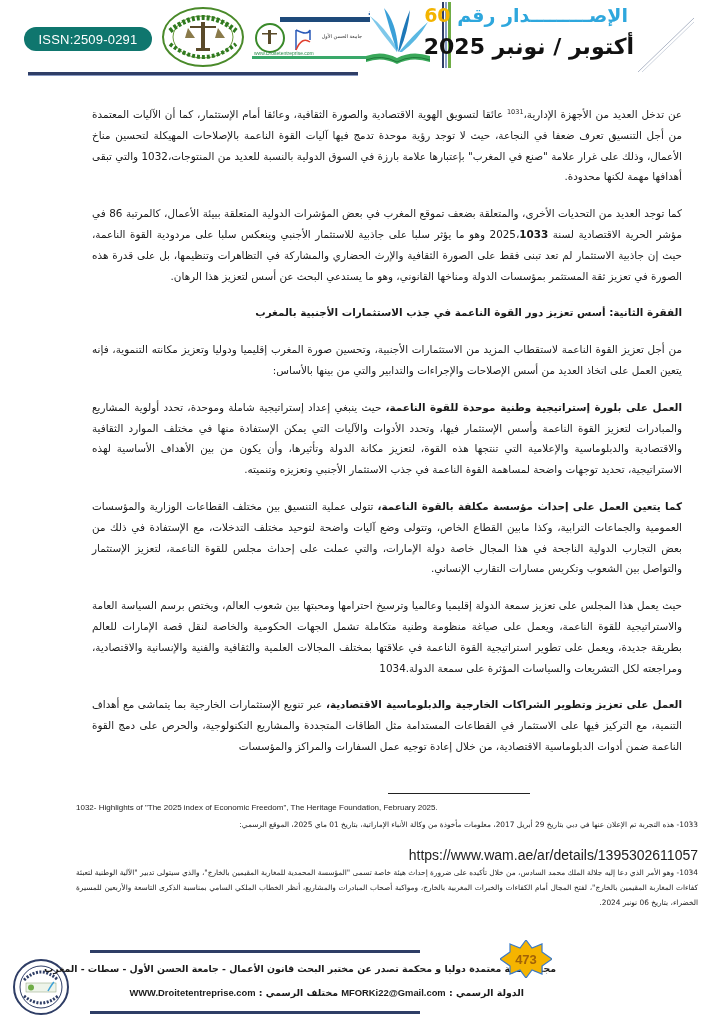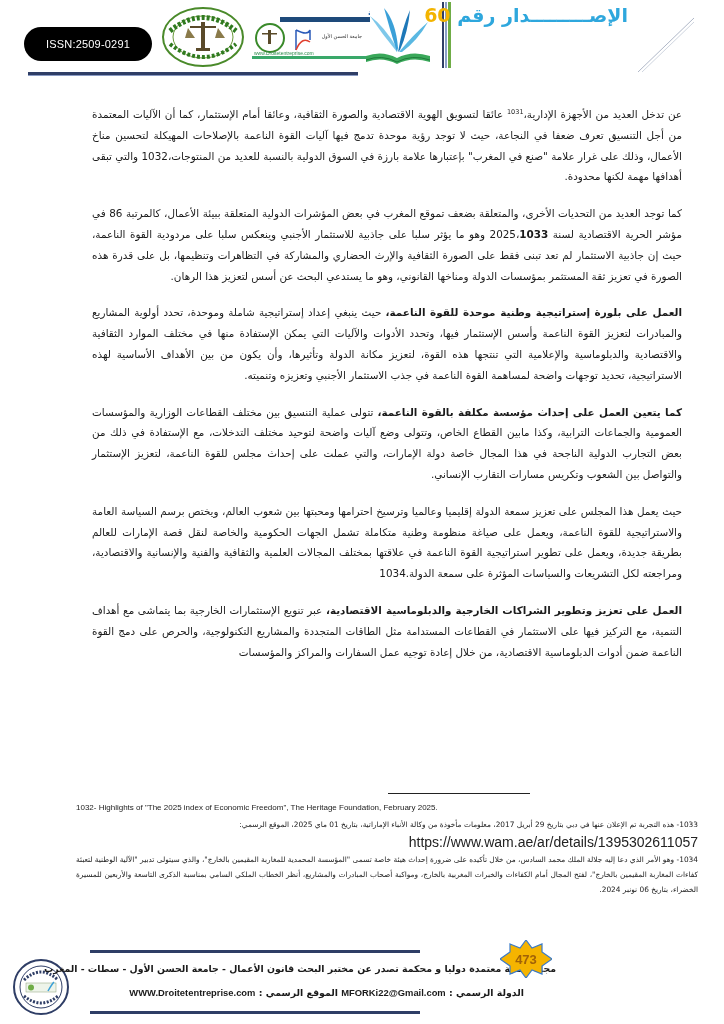--- a/index.html
+++ b/index.html
@@ -2,23 +2,23 @@
 <html><head>
 <meta charset="utf-8">
 <style>
   * { margin:0; padding:0; box-sizing:border-box; }
   html, body { width:724px; height:1024px; background:#ffffff; overflow:hidden; }
   body { position:relative; font-family:"DejaVu Sans", sans-serif; color:#1a1a1a; }
 
   
   .header { position:absolute; left:0; top:0; width:724px; height:70px; }
   .issn {
-    position:absolute; left:24px; top:27px; width:128px; height:34px;
-    background:#000000; border-radius:17px; color:#fff;
-    font-family:"Liberation Sans", sans-serif; font-size:11px;
+    position:absolute; left:24px; top:27px; width:128px; height:24px;
+    background:#0f766e; border-radius:17px; color:#fff;
+    font-family:"Liberation Sans", sans-serif; font-size:13px;
     display:flex; align-items:center; justify-content:center; letter-spacing:0.2px;
   }
   .lab-logo { position:absolute; left:160px; top:6px; width:86px; height:62px; }
   .journal-banner { position:absolute; left:252px; top:6px; width:118px; height:60px; }
   .book-logo { position:absolute; left:362px; top:4px; width:70px; height:64px; }
   .vbars { position:absolute; left:442px; top:2px; width:10px; height:66px; }
   .vbars span { position:absolute; top:0; height:66px; }
   .issue-line {
     position:absolute; right:96px; top:4px; direction:rtl;
     font-family:"DejaVu Sans", sans-serif; font-weight:bold; font-size:19px; color:#2ea7dd;
@@ -120,62 +120,65 @@
   <div class="vbars">
     <span style="left:0;width:2px;background:#2f3e66;"></span>
     <span style="left:3px;width:2px;background:#8aa0c8;"></span>
     <span style="left:6px;width:3px;background:#6fac46;"></span>
   </div>
 
   <div class="issue-line">
     <span>الإصـــــــــدار رقم</span>
     <span class="num">60</span>
   </div>
+  <div class="date-line">أكتوبر / نونبر 2025</div>
 
   <svg class="diag-line" viewBox="0 0 60 60">
     <line x1="2" y1="58" x2="58" y2="4" stroke="#b0b8c8" stroke-width="1"></line>
     <line x1="6" y1="58" x2="58" y2="8" stroke="#d0d6e0" stroke-width="1"></line>
   </svg>
 </div>
 <div class="header-rule"></div>
 <div class="header-rule2"></div>
 
 <div class="content">
   <p><span>عن تدخل العديد من الأجهزة الإدارية،</span><sup>1031</sup><span> عائقا لتسويق الهوية الاقتصادية والصورة الثقافية، وعائقا أمام الإستثمار، كما أن الآليات المعتمدة من أجل التنسيق تعرف ضعفا في النجاعة، حيث لا توجد رؤية موحدة تدمج فيها آليات القوة الناعمة بالإصلاحات المهيكلة لتحسين مناخ الأعمال، وذلك على غرار علامة "صنع في المغرب" بإعتبارها علامة بارزة في السوق الدولية بالنسبة للعديد من المنتوجات،1032 والتي تبقى أهدافها مهمة لكنها محدودة.</span></p>
   <p><span>كما توجد العديد من التحديات الأخرى، والمتعلقة بضعف تموقع المغرب في بعض المؤشرات الدولية المتعلقة ببيئة الأعمال، كالمرتبة 86 في مؤشر الحرية الاقتصادية لسنة 2025،</span><b>1033</b><span> وهو ما يؤثر سلبا على جاذبية للاستثمار الأجنبي وينعكس سلبا على مردودية القوة الناعمة، حيث إن جاذبية الاستثمار لم تعد تبنى فقط على الصورة الثقافية والإرث الحضاري والمشاركة في التظاهرات وتنظيمها، بل على قدرة هذه الصورة في تعزيز ثقة المستثمر بمؤسسات الدولة ومناخها القانوني، وهو ما يستدعي البحث عن أسس لتعزيز هذا الرهان.</span></p>
+  <p class="heading">الفقرة الثانية: أسس تعزيز دور القوة الناعمة في جذب الاستثمارات الأجنبية بالمغرب</p>
+  <p>من أجل تعزيز القوة الناعمة لاستقطاب المزيد من الاستثمارات الأجنبية، وتحسين صورة المغرب إقليميا ودوليا وتعزيز مكانته التنموية، فإنه يتعين العمل على اتخاذ العديد من أسس الإصلاحات والإجراءات والتدابير والتي من بينها بالأساس:</p>
   <p><b>العمل على بلورة إستراتيجية وطنية موحدة للقوة الناعمة،</b><span> حيث ينبغي إعداد إستراتيجية شاملة وموحدة، تحدد أولوية المشاريع والمبادرات لتعزيز القوة الناعمة وأسس الإستثمار فيها، وتحدد الأدوات والآليات التي يمكن الإستفادة منها في مختلف الموارد الثقافية والاقتصادية والدبلوماسية والإعلامية التي تنتجها هذه القوة، لتعزيز مكانة الدولة وتأثيرها، وأن يكون من بين الأهداف الأساسية لهذه الاستراتيجية، تحديد توجهات واضحة لمساهمة القوة الناعمة في جذب الاستثمار الأجنبي وتعزيزه وتنميته.</span></p>
   <p><b>كما يتعين العمل على إحداث مؤسسة مكلفة بالقوة الناعمة،</b><span> تتولى عملية التنسيق بين مختلف القطاعات الوزارية والمؤسسات العمومية والجماعات الترابية، وكذا مابين القطاع الخاص، وتتولى وضع آليات واضحة لتوحيد مختلف التدخلات، مع الإستفادة في ذلك من بعض التجارب الدولية الناجحة في هذا المجال خاصة دولة الإمارات، والتي عملت على إحداث مجلس للقوة الناعمة، لتعزيز الإستثمار والتواصل بين الشعوب وتكريس مسارات التقارب الإنساني.</span></p>
   <p>حيث يعمل هذا المجلس على تعزيز سمعة الدولة إقليميا وعالميا وترسيخ احترامها ومحبتها بين شعوب العالم، ويختص برسم السياسة العامة والاستراتيجية للقوة الناعمة، ويعمل على صياغة منظومة وطنية متكاملة تشمل الجهات الحكومية والخاصة لنقل قصة الإمارات للعالم بطريقة جديدة، ويعمل على تطوير استراتيجية القوة الناعمة في علاقتها بمختلف المجالات العلمية والثقافية والفنية والإنسانية والاقتصادية، ومراجعته لكل التشريعات والسياسات المؤثرة على سمعة الدولة.1034</p>
   <p><b>العمل على تعزيز وتطوير الشراكات الخارجية والدبلوماسية الاقتصادية،</b><span> عبر تنويع الإستثمارات الخارجية بما يتماشى مع أهداف التنمية، مع التركيز فيها على الاستثمار في القطاعات المستدامة مثل الطاقات المتجددة والمشاريع التكنولوجية، والحرص على دمج القوة الناعمة ضمن أدوات الدبلوماسية الاقتصادية، من خلال إعادة توجيه عمل السفارات والمراكز والمؤسسات</span></p>
 </div>
 
 <div class="fn-rule"></div>
 <div class="footnotes">
   <div class="fn ltr">1032- Highlights of "The 2025 index of Economic Freedom", The Heritage Foundation, February 2025.</div>
-  <div class="fn" style="margin-bottom:3px">1033- هذه التجربة تم الإعلان عنها في دبي بتاريخ 29 أبريل 2017، معلومات مأخوذة من وكالة الأنباء الإماراتية، بتاريخ 01 ماي 2025، الموقع الرسمي:</div>
+  <div class="fn" style="margin-bottom:16px">1033- هذه التجربة تم الإعلان عنها في دبي بتاريخ 29 أبريل 2017، معلومات مأخوذة من وكالة الأنباء الإماراتية، بتاريخ 01 ماي 2025، الموقع الرسمي:</div>
   <div class="fn url">https://www.wam.ae/ar/details/1395302611057</div>
   <div class="fn">1034- وهو الأمر الذي دعا إليه جلالة الملك محمد السادس، من خلال تأكيده على ضرورة إحداث هيئة خاصة تسمى "المؤسسة المحمدية للمغاربة المقيمين بالخارج"، والذي سيتولى تدبير "الآلية الوطنية لتعبئة كفاءات المغاربة المقيمين بالخارج"، لفتح المجال أمام الكفاءات والخبرات المغربية بالخارج، ومواكبة أصحاب المبادرات والمشاريع، أنظر الخطاب الملكي السامي بمناسبة الذكرى التاسعة والأربعين للمسيرة الخضراء، بتاريخ 06 نونبر 2024.</div>
 </div>
 
 <svg class="seal" viewBox="0 0 58 58">
   <circle cx="29" cy="29" r="27" fill="#fff" stroke="#2f3e66" stroke-width="2"></circle>
   <circle cx="29" cy="29" r="21" fill="#fff" stroke="#2f3e66" stroke-width="1"></circle>
   <path d="M12 22 Q29 6 46 22" fill="none" stroke="#2f3e66" stroke-width="3" stroke-dasharray="2 1.5"></path>
   <path d="M12 38 Q29 52 46 38" fill="none" stroke="#2f3e66" stroke-width="3" stroke-dasharray="2 1.5"></path>
   <rect x="14" y="25" width="30" height="9" fill="#eef4ea" stroke="#8aa07a" stroke-width="0.5"></rect>
   <circle cx="19" cy="29.5" r="3" fill="#6fac46"></circle>
   <path d="M36 33 Q40 26 42 24" stroke="#3aa0d8" stroke-width="1.5" fill="none"></path>
 </svg>
 
 <div class="footer-rule-top"></div>
 <div class="footer-line1">مجلة علمية معتمدة دوليا و محكمة تصدر عن مختبر البحث قانون الأعمال - جامعة الحسن الأول - سطات - المغرب</div>
 <div class="footer-line2">
   <span>الدولة الرسمي :</span>
   <span class="ltr">MFORKi22@Gmail.com</span>
-  <span>الموقع الرسمي :</span>
+  <span>مختلف الرسمي :</span>
   <span class="ltr">WWW.Droitetentreprise.com</span>
 </div>
 <div class="footer-rule-bot"></div>
 
 <svg class="page-star" viewBox="0 0 52 38">
   <polygon points="10,4 20,8 26,0 32,8 42,4 42,12 52,19 42,26 42,34 32,30 26,38 20,30 10,34 10,26 0,19 10,12" fill="#f5b400" stroke="#3a7ac8" stroke-width="1.2"></polygon>
 </svg>
 <div class="page-num">473</div>
 
 </body></html>

